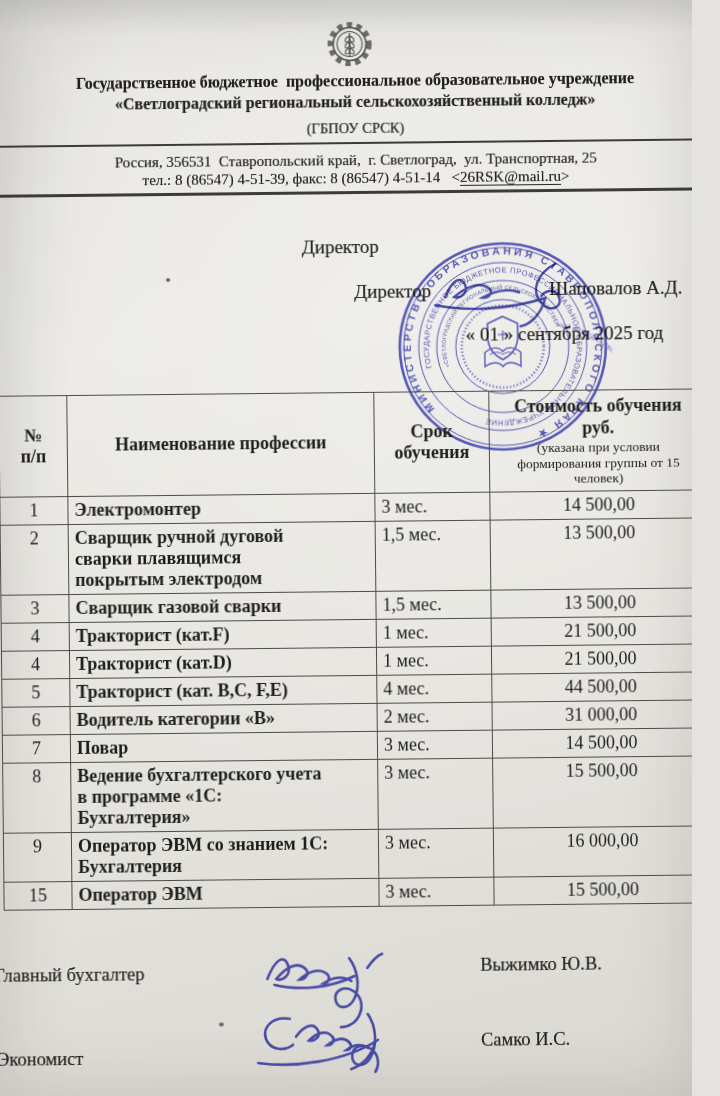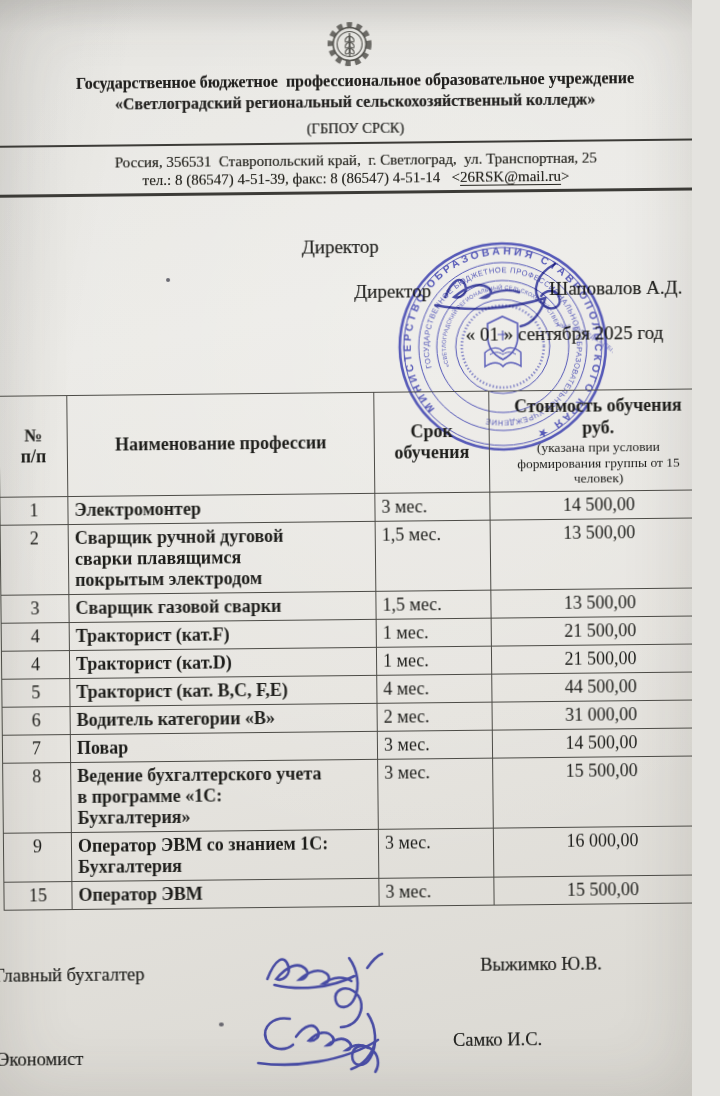--- a/index.html
+++ b/index.html
@@ -237,21 +237,21 @@
             <td class="c-name">Оператор ЭВМ</td>
             <td class="c-term">3 мес.</td>
             <td class="c-cost">15 500,00</td>
           </tr>
         </tbody>
     </table>
 
     <div class="abs footer-line scan-txt" style="left:-10px;top:962px;">Главный бухгалтер</div>
     <div class="abs footer-line scan-txt" style="left:476px;top:956px;">Выжимко Ю.В.</div>
     <div class="abs footer-line scan-txt" style="left:-8px;top:1046px;">Экономист</div>
-    <div class="abs footer-line scan-txt" style="left:448px;top:1031px;">Самко И.С.</div>
+    <div class="abs footer-line scan-txt" style="left:476px;top:1031px;">Самко И.С.</div>
 
     <svg class="abs ink" style="left:245px;top:938px;" width="165" height="140" viewBox="0 0 165 140">
       <g stroke="#3b3f9f" fill="none" stroke-width="2.6" stroke-linecap="round" opacity=".92">
         <path d="M18 40 c 8 -20 17 -25 21 -13 c 3 9 -6 16 -12 13 c 11 -13 22 -17 29 -10 c 5 5 0 11 -6 11 c 10 -9 20 -11 27 -6 c 5 4 2 10 -3 10 c 10 -7 21 -7 28 -2"></path>
         <path d="M100 20 c 8 11 11 28 5 40 c -5 11 -17 12 -19 2 c -2 -10 9 -15 18 -9 c 7 5 10 14 6 23 c -3 8 -11 13 -19 13"></path>
         <path d="M25 46 c 24 6 56 4 80 -8"></path>
         <path d="M118 30 c 5 -7 9 -12 15 -14"></path>
       </g>
       <g stroke="#3b3f9f" fill="none" stroke-width="2.6" stroke-linecap="round" opacity=".92">
         <path d="M40 80 c -17 -3 -28 8 -24 20 c 4 11 18 13 27 6"></path>

